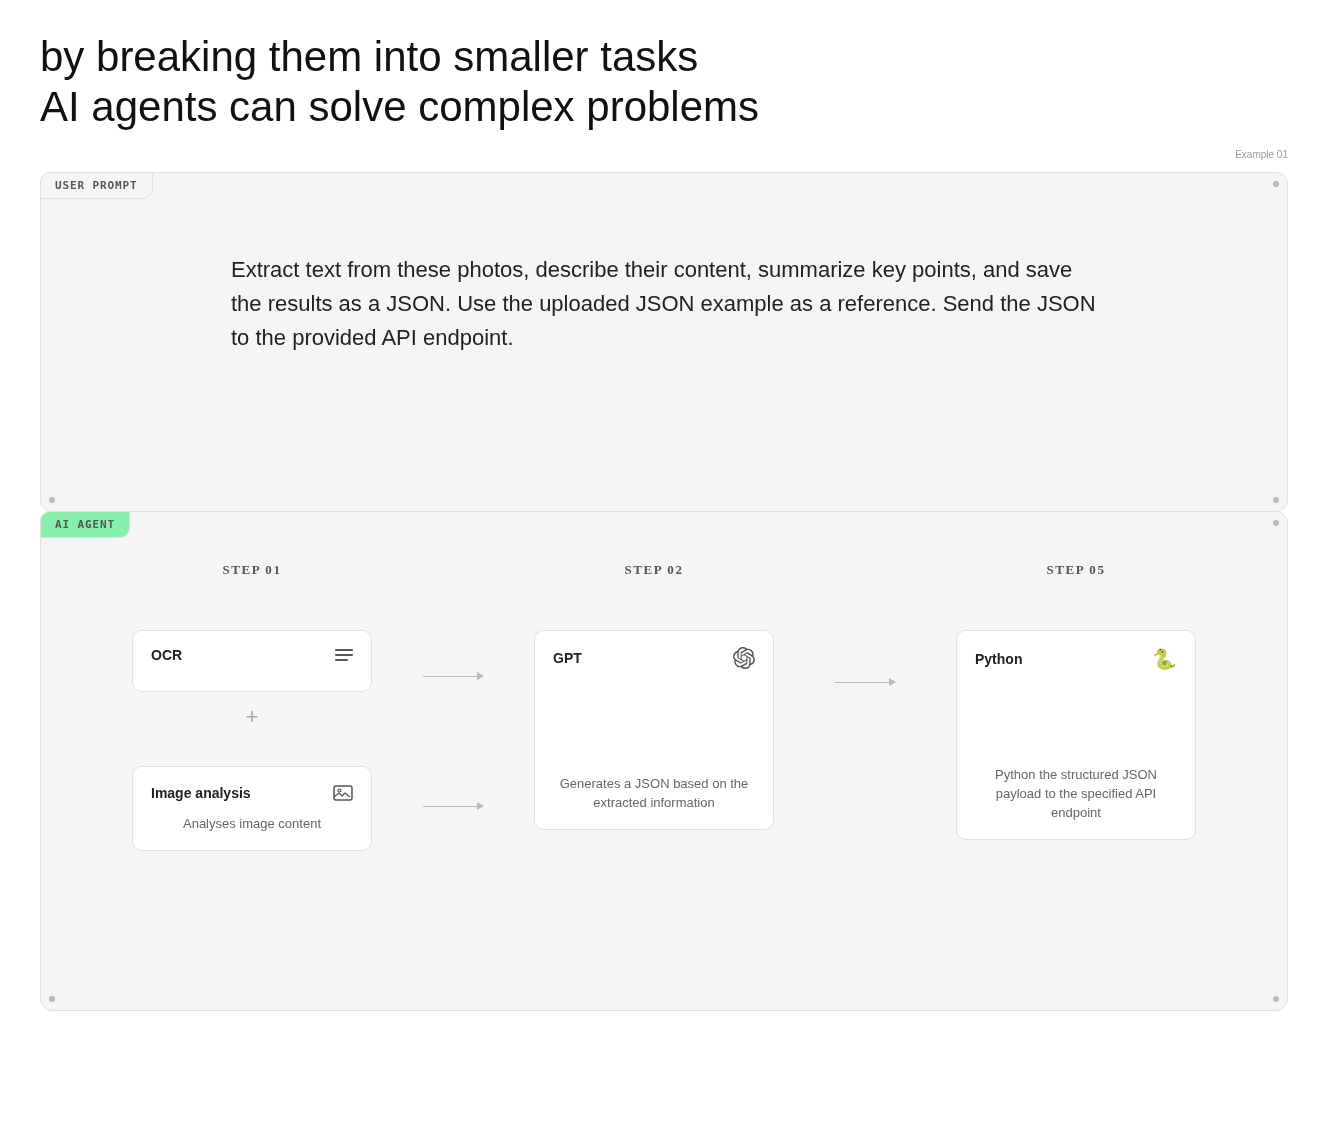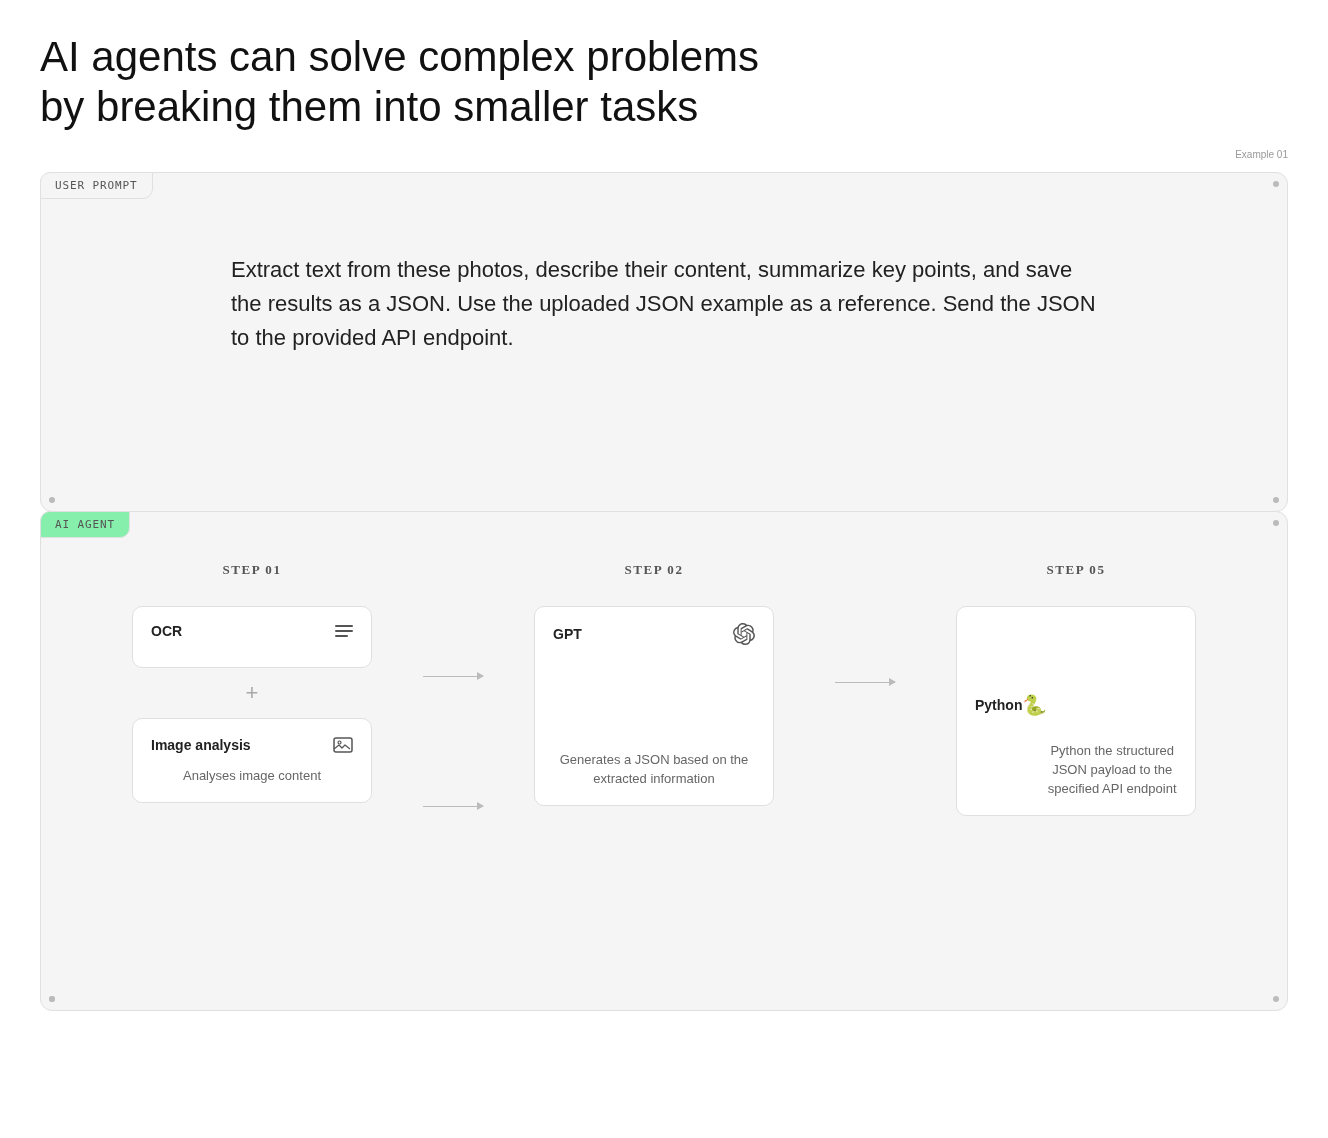--- a/index.html
+++ b/index.html
@@ -43,21 +43,21 @@
 
     .panel-label {
       position: absolute;
       top: -1px;
       left: -1px;
       background: #f5f5f5;
       border: 1px solid #e0e0e0;
       border-radius: 10px 0 10px 0;
       padding: 6px 14px;
       font-size: 11px;
-      font-weight: 400;
+      font-weight: 700;
       letter-spacing: 0.08em;
       color: #555;
       font-family: monospace;
     }
 
     .corner-dot {
       position: absolute;
       width: 6px;
       height: 6px;
       background: #bbb;
@@ -114,20 +114,21 @@
     }
 
     
     .tool-card {
       background: #ffffff;
       border: 1px solid #e0e0e0;
       border-radius: 10px;
       padding: 16px 18px;
       width: 240px;
       position: relative;
+      margin-top: 24px;
     }
 
     .tool-card-header {
       display: flex;
       justify-content: space-between;
       align-items: center;
       margin-bottom: 12px;
     }
 
     .tool-card-name {
@@ -184,20 +185,21 @@
 
     .tool-card.tall .tool-card-desc {
       margin-top: auto;
       padding-top: 20px;
     }
 
     
     .tool-card.python-card {
       min-height: 210px;
       display: flex;
+      flex-direction: column;
     }
 
     .tool-card.python-card .tool-card-desc {
       margin-top: auto;
       padding-top: 20px;
     }
 
     
     .openai-icon {
       width: 22px;
@@ -229,22 +231,22 @@
       width: 20px;
       height: 20px;
     }
   </style>
 </head>
 <body>
 
 <div class="page-wrapper">
 
   <div class="hero-title">
+    <div>by breaking them into smaller tasks</div>
     <div>AI agents can solve complex problems</div>
-    <div>by breaking them into smaller tasks</div>
   </div>
 
   <div class="example-label">Example 01</div>
 
   <div class="user-prompt-panel">
     <div class="panel-label">USER PROMPT</div>
     <div class="corner-dot tr"></div>
     <div class="corner-dot bl"></div>
     <div class="corner-dot br"></div>
     <div class="user-prompt-content">Extract text from these photos, describe their content, summarize key points, and save the results as a JSON. Use the uploaded JSON example as a reference. Send the JSON to the provided API endpoint.</div>

